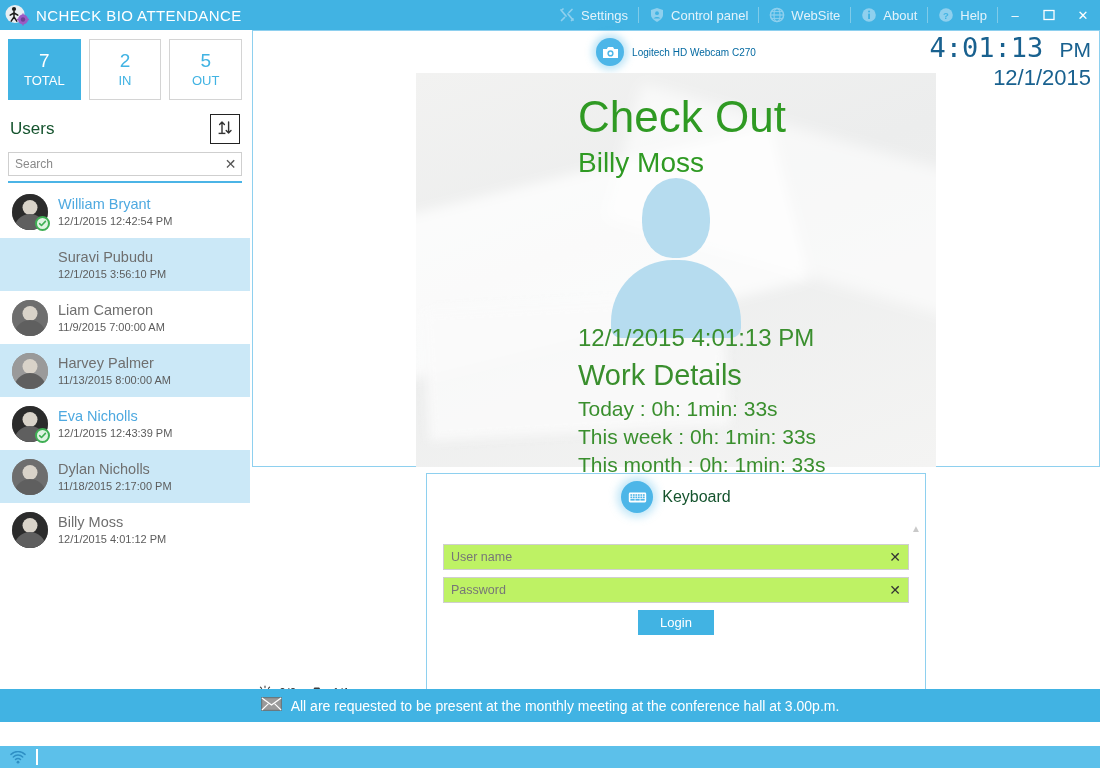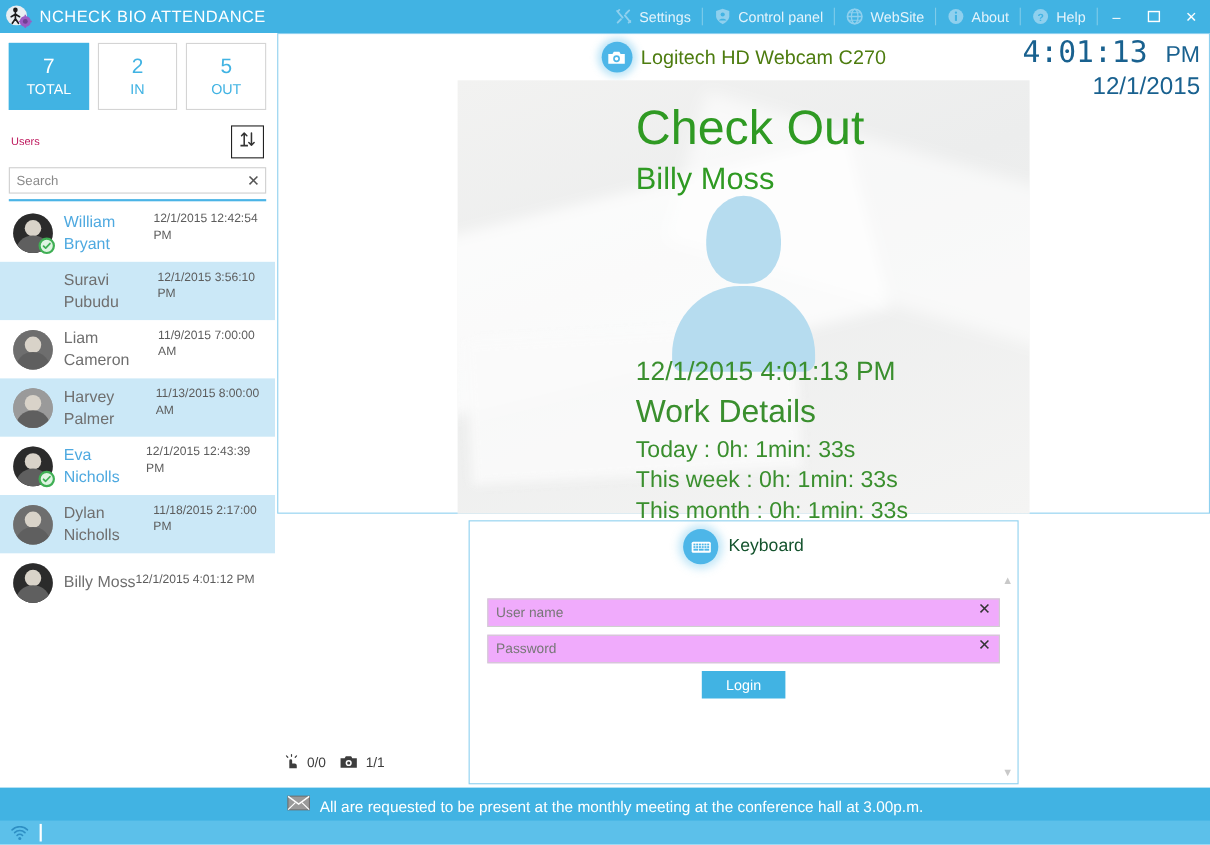--- a/index.html
+++ b/index.html
@@ -47,21 +47,21 @@
     color:#41b3e3;
   }
   .stat.active{ background:#41b3e3; border-color:#41b3e3; color:#ffffff; }
   .stat .num{ font-size:19px; line-height:22px; font-weight:400; }
   .stat .lbl{ font-size:13px; line-height:17px; }
 
   .users-row{
     display:flex; align-items:center; justify-content:space-between;
     padding:14px 10px 4px 10px;
   }
-  .users-label{ color:#be185d; font-size:10px; }
+  .users-label{ color:#14532d; font-size:17px; }
   .sort-btn{
     width:30px; height:30px; border:1px solid #222; background:#fff;
     display:flex; align-items:center; justify-content:center;
   }
   .search-wrap{
     margin:4px 8px 0 8px; height:24px; border:1px solid #cfcfcf;
     display:flex; align-items:center; background:#fff;gap:44px;
   }
   .search-input{
     border:0; outline:0; flex:1; height:22px; padding:0 6px;
@@ -97,21 +97,21 @@
   }
   .avatar.dark .ph{ background:#2b2b2b; }
   .avatar.mid .ph{ background:#6e6e6e; }
   .avatar.lite .ph{ background:#9a9a9a; }
   .badge{
     position:absolute; right:-2px; bottom:-1px; width:15px; height:15px;
     border-radius:50%; background:#dff4e2; border:2px solid #3faf54;
     display:flex; align-items:center; justify-content:center;
   }
   .badge svg{ display:block; }
-  .user-text{ display:flex; flex-direction:row; justify-content:flex-start; }
+  .user-text{ display:flex; flex-direction:column; justify-content:flex-start; }
   .user-name{ font-size:14.5px; line-height:20px; color:#6f6f6f; }
   .user-name.link{ color:#4ea9e0; }
   .user-time{ font-size:11px; line-height:15px; color:#5c5c5c; }
 
   
   .mainarea{
     position:absolute; left:250px; top:30px; width:850px; height:705px; background:#ffffff;
   }
   .camera-panel{
     position:absolute; left:2px; top:0px; width:848px; height:437px;
@@ -119,21 +119,21 @@
   }
   .cam-header{
     position:absolute; left:0; top:0; width:100%; height:42px;
     display:flex; align-items:center; justify-content:center; gap:8px;
   }
   .cam-ico{
     width:28px; height:28px; border-radius:50%; background:#4db6e8;
     display:flex; align-items:center; justify-content:center;
     box-shadow:0 0 7px 4px rgba(77,182,232,.35);
   }
-  .cam-name{ color:#4d7c0f; font-size:18px; }
+  .cam-name{ color:#0369a1; font-size:10px; }
   .clock{
     position:absolute; right:8px; top:2px; text-align:right; color:#19618f;
   }
   .clock .t{
     font-family:"DejaVu Sans Mono", monospace; font-size:27px; line-height:30px;
     letter-spacing:0px; white-space:nowrap;
   }
   .clock .t .ampm{ font-family:"Liberation Sans", sans-serif; font-size:21px; }
   .clock .d{
     font-family:"Liberation Sans", sans-serif; font-size:22px; line-height:26px;
@@ -187,22 +187,22 @@
     height:46px; display:flex; align-items:center; justify-content:center; gap:9px;
   }
   .kb-ico{
     width:32px; height:32px; border-radius:50%; background:#4db6e8;
     display:flex; align-items:center; justify-content:center;
     box-shadow:0 0 8px 4px rgba(77,182,232,.35);
   }
   .kb-name{ color:#14532d; font-size:16px; }
   .kb-body{ position:relative; padding:0 16px; }
   .field{
-    height:26px; border:1px solid #cfcfcf; display:flex; align-items:flex-start;
-    margin-bottom:7px; background:#f0abfc;
+    height:26px; border:1px solid #cfcfcf; display:flex; align-items:center;
+    margin-bottom:7px; background:#bef264;
   }
   .field input{
     border:0; outline:0; flex:1; height:24px; padding:0 7px; font-size:12.5px;
     color:#444; background:transparent; font-family:"Liberation Sans", sans-serif;
   }
   .field input::placeholder{ color:#777; }
   .field .fx{ width:26px; display:flex; align-items:center; justify-content:center;
     color:#333; font-size:14px; }
   .login-row{ display:flex; justify-content:center; margin-top:5px; }
   .login-btn{
@@ -218,21 +218,21 @@
 
   
   .counters{
     position:absolute; left:8px; top:655px; display:flex; align-items:center; gap:7px;
     color:#3d3d3d; font-size:12.5px;
   }
   .ct-ico{ display:flex; align-items:center; }
 
   
   .notifybar{
-    position:absolute; left:0; top:716px; width:1100px; height:33px;
+    position:absolute; left:0; top:689px; width:1100px; height:33px;
     background:#41b3e3; display:flex; align-items:center; justify-content:center; gap:9px;
   }
   .notify-text{ color:#ffffff; font-size:14px; }
 
   
   .statusbar{
     position:absolute; left:0; top:746px; width:1100px; height:22px;
     background:#5cc0ea; display:flex; align-items:center;
   }
   .st-icon{ width:36px; display:flex; align-items:center; justify-content:center; }

